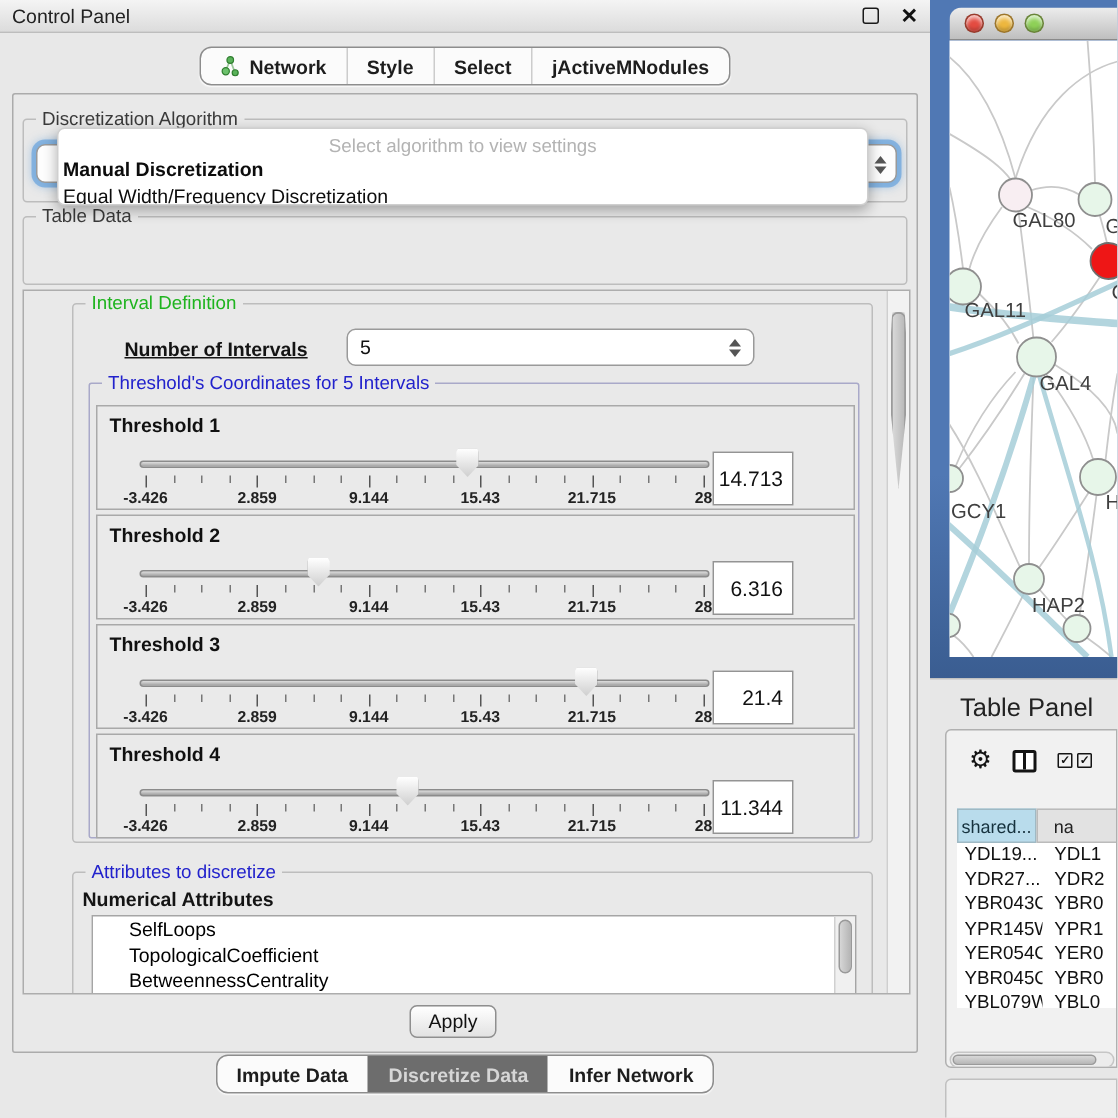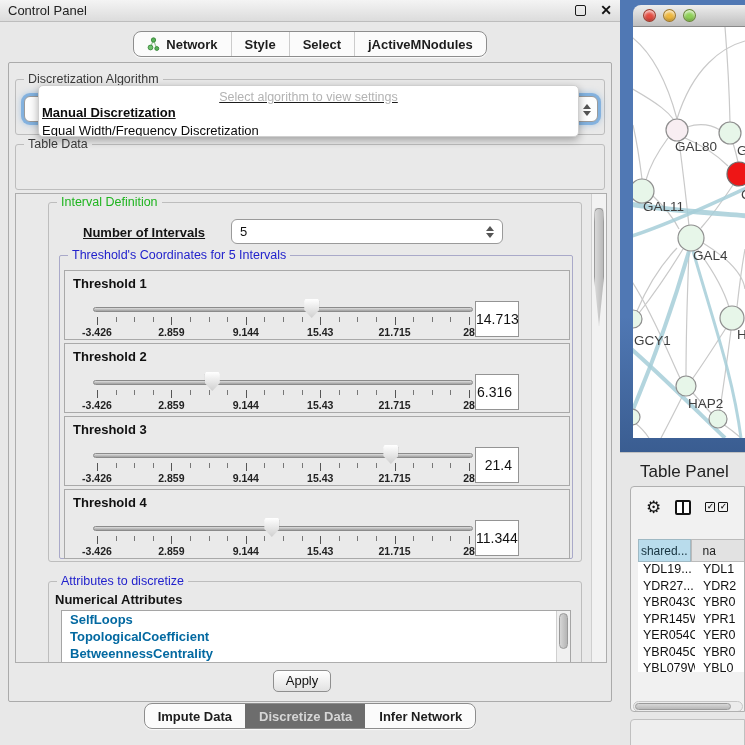--- a/index.html
+++ b/index.html
@@ -46,21 +46,21 @@
     font-size:13px; display:flex; align-items:center; padding:0 8px; color:#111; }
   .combo .cval { flex:1; overflow:hidden; white-space:nowrap; }
   .spinner { display:flex; flex-direction:column; align-items:center; gap:2px; margin-left:6px; }
   .spinner i { width:0; height:0; border-left:4px solid transparent; border-right:4px solid transparent; }
   .spinner .up { border-bottom:5px solid #555; }
   .spinner .dn { border-top:5px solid #555; }
   #algo-combo .spinner { position:absolute; right:6px; top:7px; }
 
   #algo-popup { position:absolute; left:29px; top:22px; width:541px; height:52px; z-index:60;
     background:#ffffff; border:1px solid #cfcfcf; border-radius:5px;
-    box-shadow:0 3px 9px rgba(0,0,0,.32); overflow:hidden;text-decoration:underline; }
+    box-shadow:0 3px 9px rgba(0,0,0,.32); overflow:hidden; }
   #popup-placeholder { text-align:center; color:#b3b3b3; font-size:12.5px; padding-top:4px; }
   .popup-opt { font-size:13px; color:#0c0c0c; padding:1px 3px; line-height:16px; }
   .popup-opt.first { font-weight:bold; }
 
   #tabledata-group { left:6px; top:81px; width:590px; height:46px; }
   #tabledata-combo { left:8px; top:9px; width:574px; height:26px; }
 
   #big-panel { position:absolute; left:6px; top:130px; width:592px; height:470px;
     border:1px solid #adadad; background:#e9e9e9; overflow:hidden; }
   #big-vscroll { position:absolute; right:0; top:0; width:15px; height:468px;
@@ -83,29 +83,29 @@
     background:linear-gradient(#dedede,#9f9f9f); border:1px solid #8b8b8b; }
   .tick { position:absolute; width:1px; background:#555; }
   .tick.major { top:16px; height:8px; }
   .tick.minor { top:16px; height:5px; background:#777; }
   .ticklabel { position:absolute; top:25px; font-size:10.5px; font-weight:bold; color:#222;
     transform:translateX(-50%); white-space:nowrap; }
   .thumb { position:absolute; top:-2px; width:15px; height:19px;
     background:linear-gradient(#ffffff,#cfcfcf); 
     clip-path:polygon(8% 0,92% 0,100% 12%,100% 58%,50% 100%,0 58%,0 12%);
     filter:drop-shadow(0 0 1px #777); }
-  .value-box { position:absolute; left:410px; top:30px; width:44px; height:36px;
+  .value-box { position:absolute; left:410px; top:30px; width:54px; height:36px;
     background:#fff; border:1px solid #949494; font-size:14px; color:#111;
     text-align:right; line-height:34px; padding-right:6px; }
 
   #attr-group { left:32px; top:387px; width:534px; height:110px; }
   #attr-subtitle { position:absolute; left:6px; top:10px; font-size:13px; font-weight:bold; color:#141414; }
   #attr-list { position:absolute; left:12px; top:28px; width:510px; height:72px;
     background:#fff; border:1px solid #a5a5a5; overflow:hidden; }
-  .attr-item { font-size:13px; line-height:17px; padding-left:8px; color:#0369a1; white-space:nowrap;font-weight:bold; }
+  .attr-item { font-size:13px; line-height:17px; padding-left:24px; color:#000000; white-space:nowrap; }
   #attr-vscroll { position:absolute; right:0; top:0; width:14px; height:100%;
     background:#f0f0f0; border-left:1px solid #d0d0d0; }
   #attr-vscroll .thumb2 { position:absolute; left:2px; top:2px; width:9px; height:36px;
     background:linear-gradient(90deg,#d6d6d6,#b5b5b5); border:1px solid #999; border-radius:5px; }
 
   #apply-btn { position:absolute; left:264px; top:607px; width:58px; height:22px;
     background:linear-gradient(#ffffff,#e2e2e2); border:1px solid #8f8f8f; border-radius:5px;
     font-size:13px; color:#111; text-align:center; line-height:20px; }
 
   

